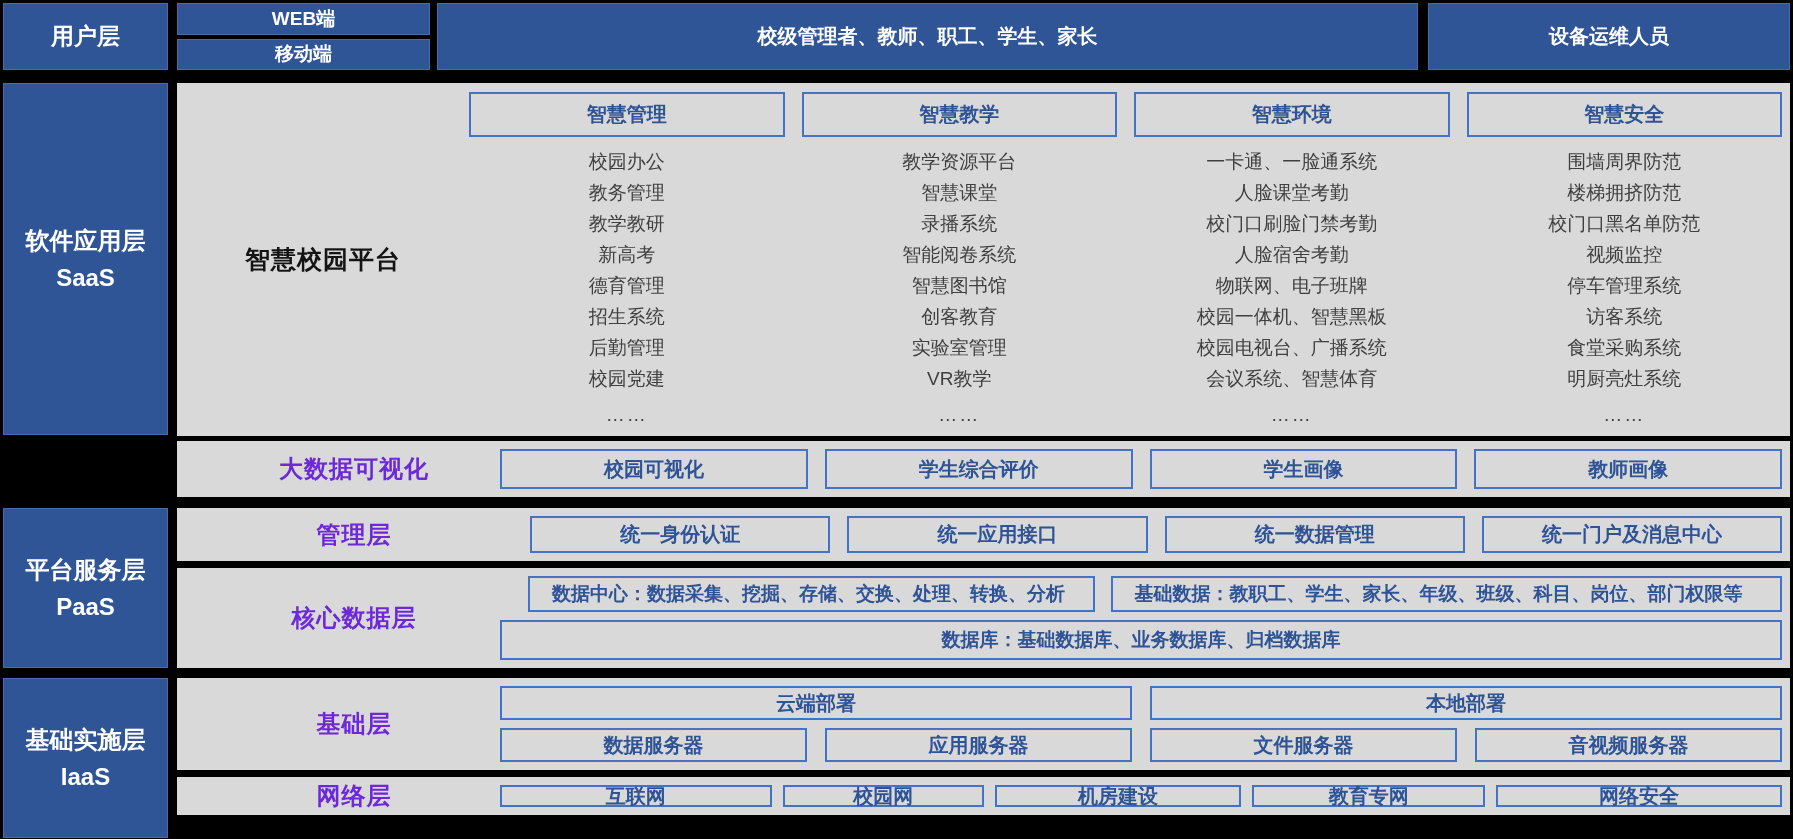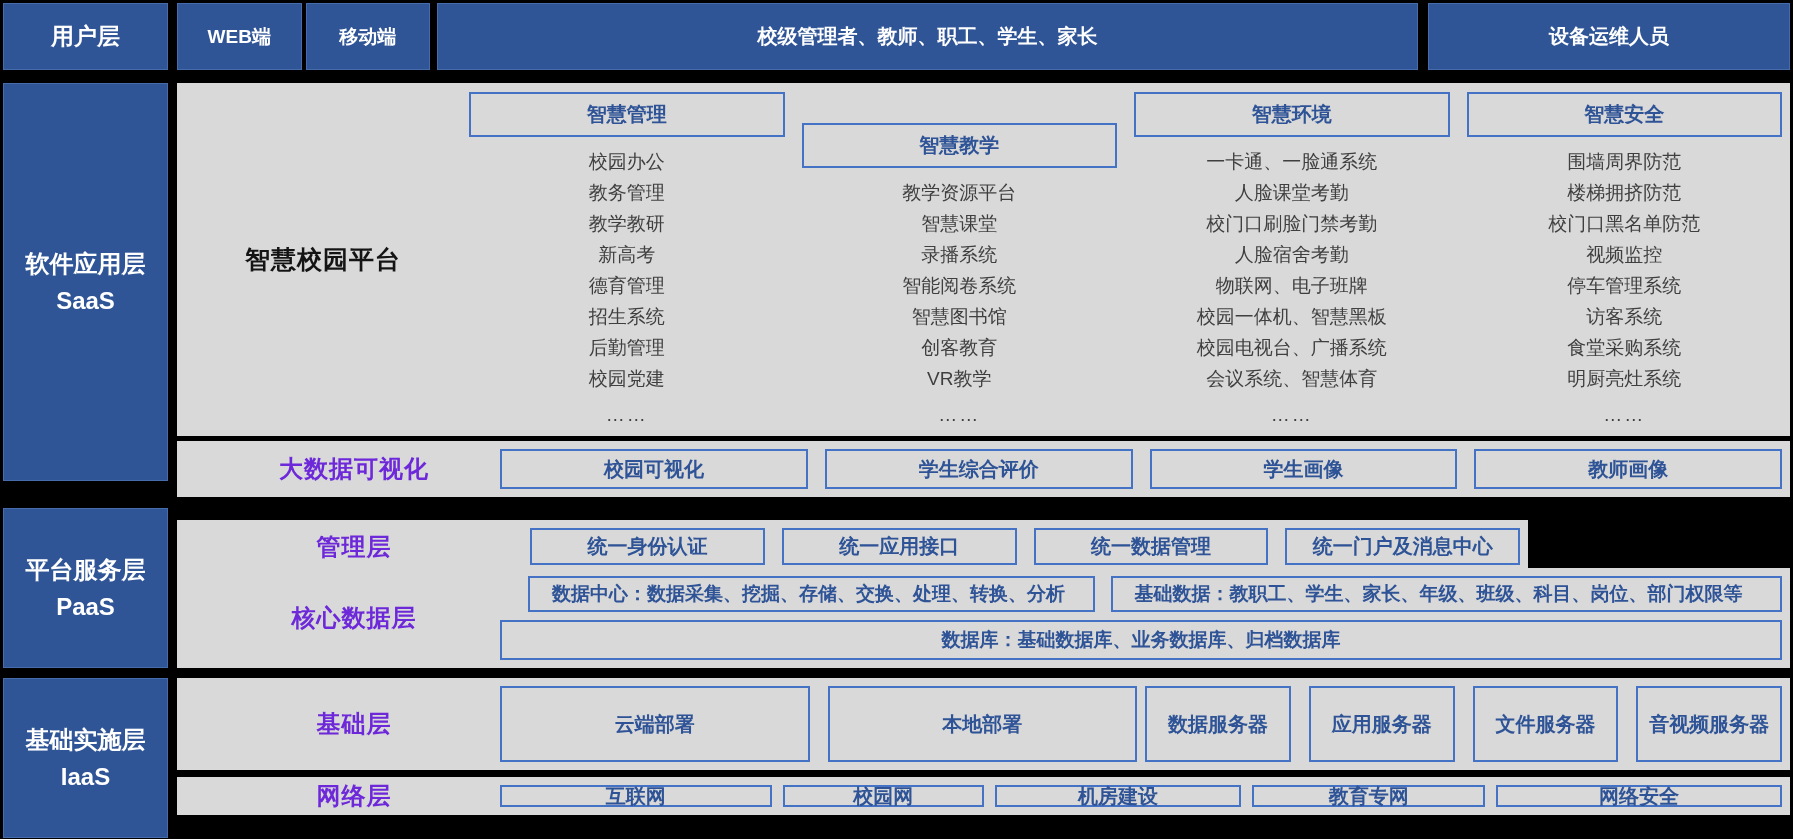--- a/index.html
+++ b/index.html
@@ -29,26 +29,26 @@
   }
   
   .obox {
     border:2px solid #4472C4; color:#2E5396; font-weight:bold; font-size:20px;
     display:flex; align-items:center; justify-content:center; box-sizing:border-box;
     text-align:center; flex:1 1 0;
   }
   .obox.left { justify-content:flex-start; padding-left:22px; text-align:left; }
   
   #user-label   { left:3px;    top:3px; width:165px; height:67px; font-size:23px; }
-  #channels     { left:177px;  top:3px; width:253px; height:67px; display:flex; flex-direction:row; gap:4px; }
+  #channels     { left:177px;  top:3px; width:253px; height:67px; display:flex; flex-direction:column; gap:4px; }
   .channel      { flex:1 1 0; font-size:19px; }
   #users-box    { left:437px;  top:3px; width:981px; height:67px; font-size:20px; }
   #ops-box      { left:1428px; top:3px; width:362px; height:67px; font-size:20px; }
   
-  #saas-label { left:3px; top:83px;  width:165px; height:398px; }
+  #saas-label { left:3px; top:83px;  width:165px; height:352px; }
   #paas-label { left:3px; top:508px; width:165px; height:160px; }
   #iaas-label { left:3px; top:678px; width:165px; height:160px; }
   
   #saas-platform { left:177px; top:83px; width:1613px; height:353px; }
   #saas-platform .plabel {
     position:absolute; left:0; top:0; bottom:0; width:292px;
     display:flex; align-items:center; justify-content:center;
     font-weight:bold; font-size:25px; color:#141414; letter-spacing:1px;
   }
   #saas-platform .cols {
@@ -58,32 +58,32 @@
   .col { flex:1 1 0; display:flex; flex-direction:column;justify-content:flex-end; }
   .hbox {
     height:45px; flex:none; border:2px solid #4472C4; color:#2E5396;
     font-weight:bold; font-size:20px; display:flex; align-items:center; justify-content:center;
     box-sizing:border-box; margin-bottom:9px;
   }
   .li { height:31px; line-height:31px; text-align:center; color:#3F3F3F; font-size:19px; }
   .li.dots { margin-top:5px; letter-spacing:2px; }
   
   #saas-bigdata { left:177px; top:441px; width:1613px; height:56px; }
-  #paas-mgmt    { left:177px; top:520px; width:1351px; height:53px;gap:30px; }
+  #paas-mgmt    { left:177px; top:508px; width:1613px; height:53px;gap:30px; }
   .boxes { flex:1; display:flex; gap:17px; padding:8px 8px 8px 0; }
   
   #paas-core { left:177px; top:568px; width:1613px; height:100px; }
   #paas-core .core { flex:1; display:flex; flex-direction:column; gap:8px; padding:8px 8px 8px 0; }
   .core-row1 { flex:1; display:flex; gap:16px;margin-left:28px; }
   #data-center-box { flex:593 1 0; font-size:19px; }
   #base-data-box   { flex:708 1 0; font-size:19px; }
   #database-box    { flex:1; font-size:19px; }
   
   #iaas-infra { left:177px; top:678px; width:1613px; height:92px; }
-  #iaas-infra .infra { flex:1; display:flex; flex-direction:row; gap:8px; padding:8px 8px 8px 0; }
+  #iaas-infra .infra { flex:1; display:flex; flex-direction:column; gap:8px; padding:8px 8px 8px 0; }
   .infra-row { flex:1; display:flex; gap:18px; }
   
   #iaas-net { left:177px; top:777px; width:1613px; height:38px; }
   #iaas-net .boxes { gap:11px; }
   .nw1 { flex:280 1 0; } .nw2 { flex:206 1 0; } .nw3 { flex:239 1 0; }
   .nw4 { flex:254 1 0; } .nw5 { flex:295 1 0; }
 </style>
 </head>
 <body>
 
@@ -122,20 +122,21 @@
       </div>
 
       <div class="col">
         <div class="hbox">智慧教学</div>
         <div class="li">教学资源平台</div>
         <div class="li">智慧课堂</div>
         <div class="li">录播系统</div>
         <div class="li">智能阅卷系统</div>
         <div class="li">智慧图书馆</div>
         <div class="li">创客教育</div>
+        <div class="li">实验室管理</div>
         <div class="li">VR教学</div>
         <div class="li dots">……</div>
       </div>
 
       <div class="col">
         <div class="hbox">智慧环境</div>
         <div class="li">一卡通、一脸通系统</div>
         <div class="li">人脸课堂考勤</div>
         <div class="li">校门口刷脸门禁考勤</div>
         <div class="li">人脸宿舍考勤</div>

